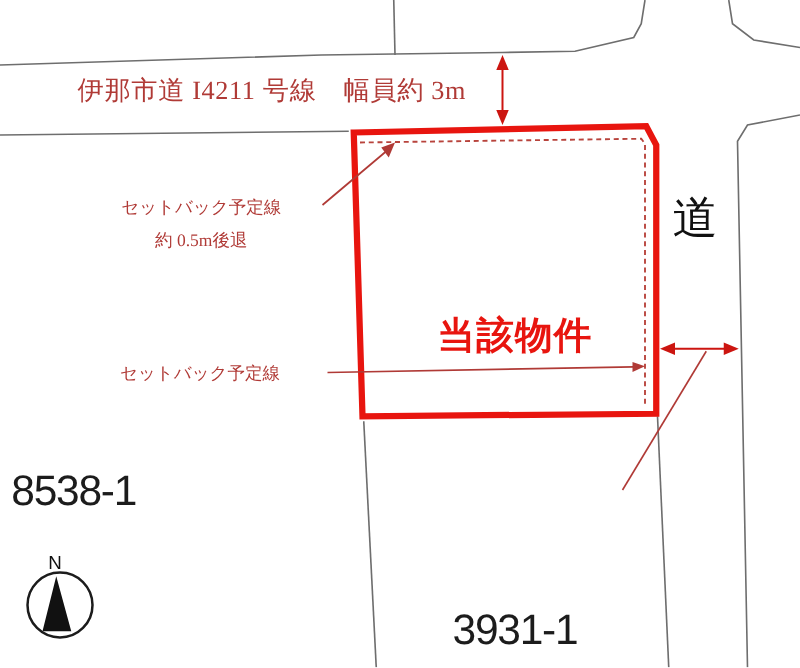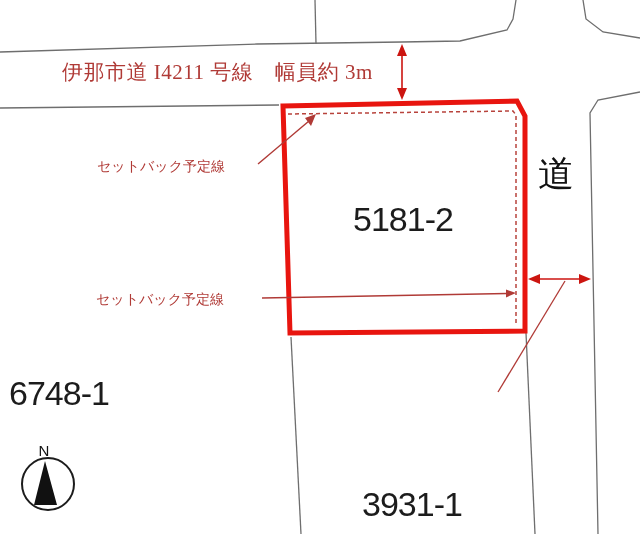--- a/index.html
+++ b/index.html
@@ -83,30 +83,31 @@
     <line x1="498" y1="392" x2="565" y2="281" stroke="#b03a36" stroke-width="1.3"></line>
 
     <circle cx="48" cy="484" r="26" fill="none" stroke="#1c1c1c" stroke-width="2"></circle>
     <polygon points="45,461 34,505 57,505" fill="#111111"></polygon>
   </svg>
 
   <div class="lbl road-label" style="left:62px; top:58px;">伊那市道 I4211 号線　幅員約 3m</div>
 
   <div class="lbl setback-label" style="left:50px; top:153px; width:222px;">
     <div>セットバック予定線</div>
+    <div>約 0.5m後退</div>
   </div>
 
-  <div class="lbl parcel-number" style="left:353px; top:200px;">5181-2</div>
 
+  <div class="lbl subject-designation" style="left:350px; top:248px;">当該物件</div>
 
   <div class="lbl setback-label" style="left:45px; top:286px; width:230px;">
     <div>セットバック予定線</div>
   </div>
 
-  <div class="lbl parcel-number" style="left:9px; top:374px;">6748-1</div>
+  <div class="lbl parcel-number" style="left:9px; top:374px;">8538-1</div>
 
 
   <div class="lbl parcel-number" style="left:362px; top:485px;">3931-1</div>
 
   <div class="lbl east-road-label" style="left:538px; top:150px;">道</div>
 
   <div class="lbl compass-n" style="left:34px; top:442px;">N</div>
 
 </div>
 

